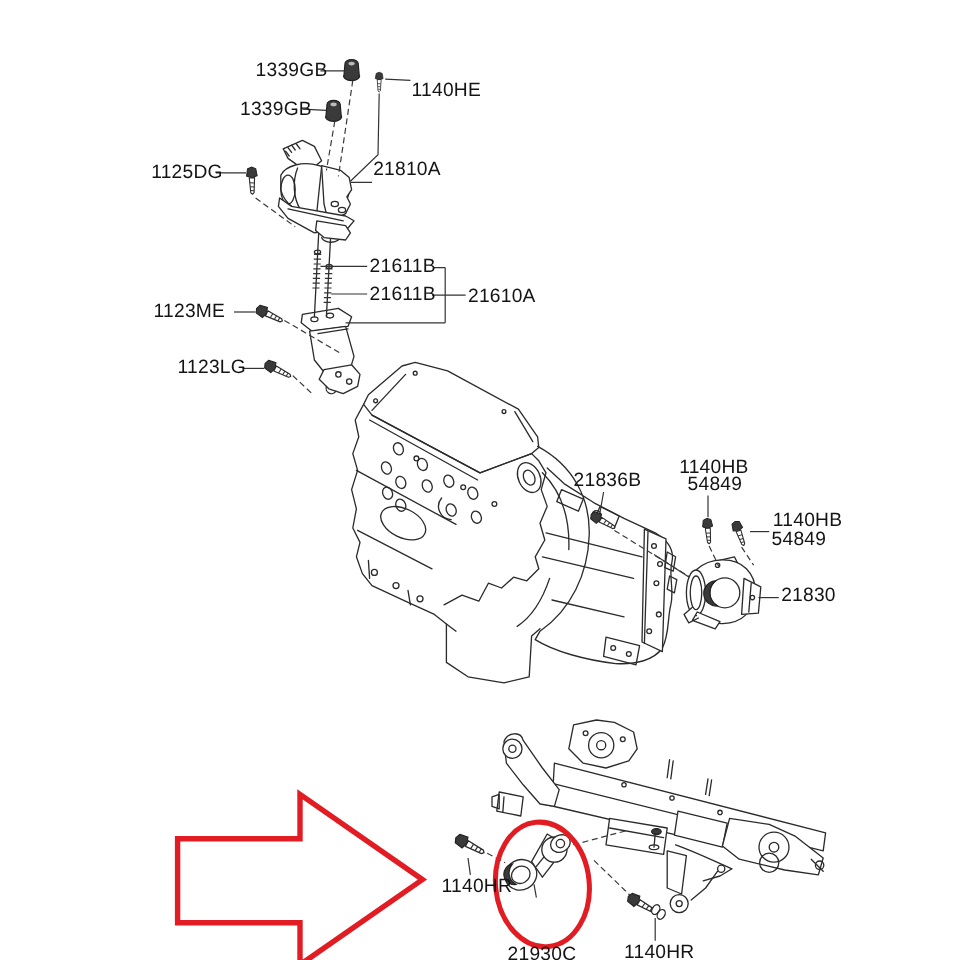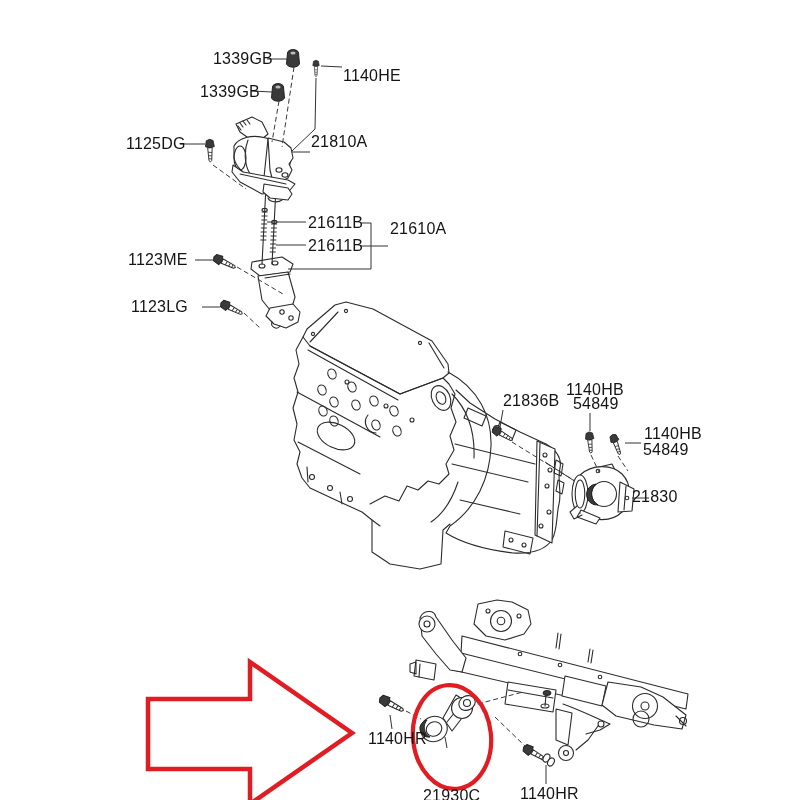--- a/index.html
+++ b/index.html
@@ -280,26 +280,26 @@
   <ellipse cx="452" cy="725" rx="39" ry="52" fill="none" stroke-width="4.2" transform="rotate(-6 452 725)" stroke="#e11c23"></ellipse>
 </svg>
 
   <div class="lbl" style="left:213px;top:39px">1339GB</div>
   <div class="lbl" style="left:343px;top:56px">1140HE</div>
   <div class="lbl" style="left:200px;top:72px">1339GB</div>
   <div class="lbl" style="left:126px;top:124px">1125DG</div>
   <div class="lbl" style="left:311px;top:122px">21810A</div>
   <div class="lbl" style="left:308px;top:203px">21611B</div>
   <div class="lbl" style="left:308px;top:226px">21611B</div>
-  <div class="lbl" style="left:390px;top:209px">21610A</div>
+  <div class="lbl" style="left:390px;top:228px">21610A</div>
   <div class="lbl" style="left:128px;top:240px">1123ME</div>
-  <div class="lbl" style="left:131px;top:287px">1123LG</div>
-  <div class="lbl" style="left:503px;top:381px">21836B</div>
+  <div class="lbl" style="left:148px;top:287px">1123LG</div>
+  <div class="lbl" style="left:478px;top:381px">21836B</div>
   <div class="lbl" style="left:566px;top:370px">1140HB</div>
   <div class="lbl" style="left:573px;top:384px">54849</div>
   <div class="lbl" style="left:644px;top:414px">1140HB</div>
   <div class="lbl" style="left:643px;top:430px">54849</div>
-  <div class="lbl" style="left:632px;top:477px">21830</div>
+  <div class="lbl" style="left:651px;top:477px">21830</div>
   <div class="lbl" style="left:368px;top:719px">1140HR</div>
   <div class="lbl" style="left:423px;top:776px">21930C</div>
   <div class="lbl" style="left:520px;top:774px">1140HR</div>
 
 </div>
 
 </body></html>

